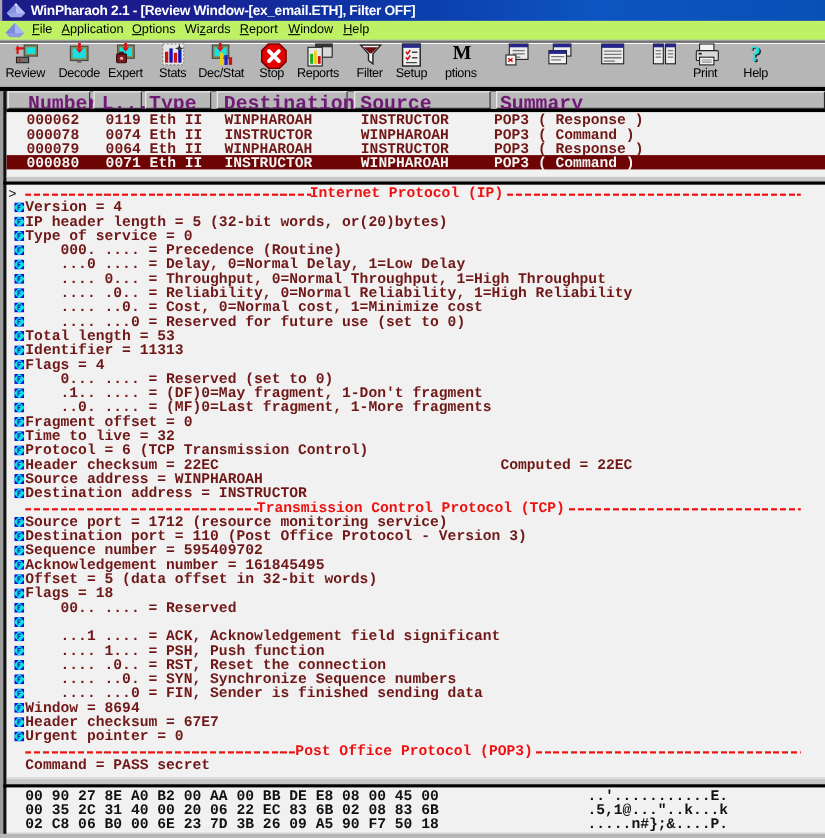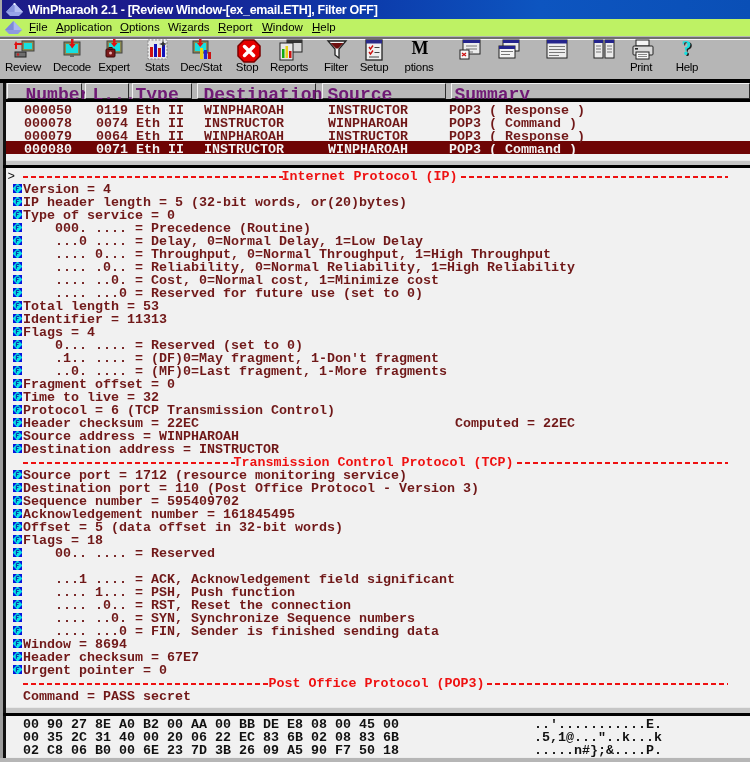--- a/index.html
+++ b/index.html
@@ -231,21 +231,21 @@
 <div class="hcell" style="left:322px;width:124px">
     <span style="left:4.5px">Source</span>
   </div>
 <div class="hcell" style="left:451px;width:299px">
     <span style="left:2.5px">Summary</span>
   </div>
 <div class="abs" id="hdrline"></div>
 <div class="abs" id="tablebg"></div>
 <div class="abs" id="hl"></div>
 <div class="trow" style="top:102.8px;width:750px">
-    <span style="left:24px;color:#701818">000050</span>
+    <span style="left:24px;color:#701818">000062</span>
     <span style="left:96px;color:#701818">0119</span>
     <span style="left:136px;color:#701818">Eth II</span>
     <span style="left:204px;color:#701818">WINPHAROAH</span>
     <span style="left:328px;color:#701818">INSTRUCTOR</span>
     <span style="left:449px;color:#701818">POP3 ( Response )</span>
   </div>
 <div class="trow" style="top:116.0px;width:750px">
     <span style="left:24px;color:#701818">000078</span>
     <span style="left:96px;color:#701818">0074</span>
     <span style="left:136px;color:#701818">Eth II</span>

